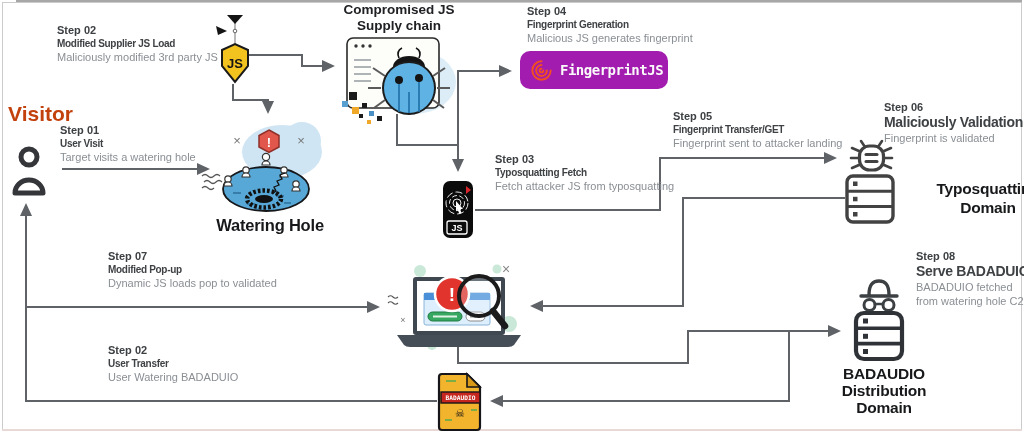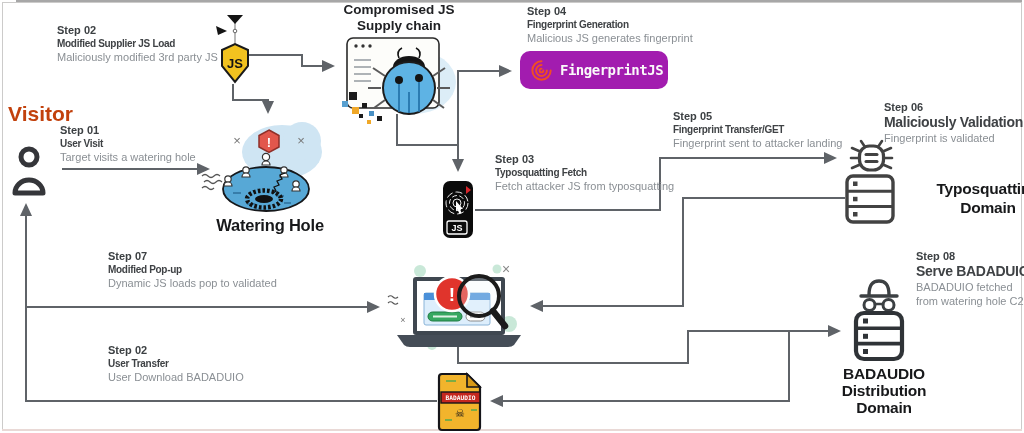--- a/index.html
+++ b/index.html
@@ -300,21 +300,21 @@
 
   <div class="step" style="left:916px;top:250px">
     <div class="num">Step 08</div>
     <div class="title sm">Serve BADADUIO</div>
     <div class="desc wrap">BADADUIO fetched from watering hole C2</div>
   </div>
 
   <div class="step" style="left:108px;top:344px">
     <div class="num">Step 02</div>
     <div class="title">User Transfer</div>
-    <div class="desc">User Download BADADUIO</div>
+    <div class="desc">User Watering BADADUIO</div>
   </div>
 
   <div class="supply-title">
     <div>Compromised JS</div>
     <div>Supply chain</div>
   </div>
 
   <div class="fpjs">
     <svg width="25" height="25" viewBox="0 0 24 24">
       <g stroke="#f04e23" stroke-width="1.9" fill="none" stroke-linecap="round">

